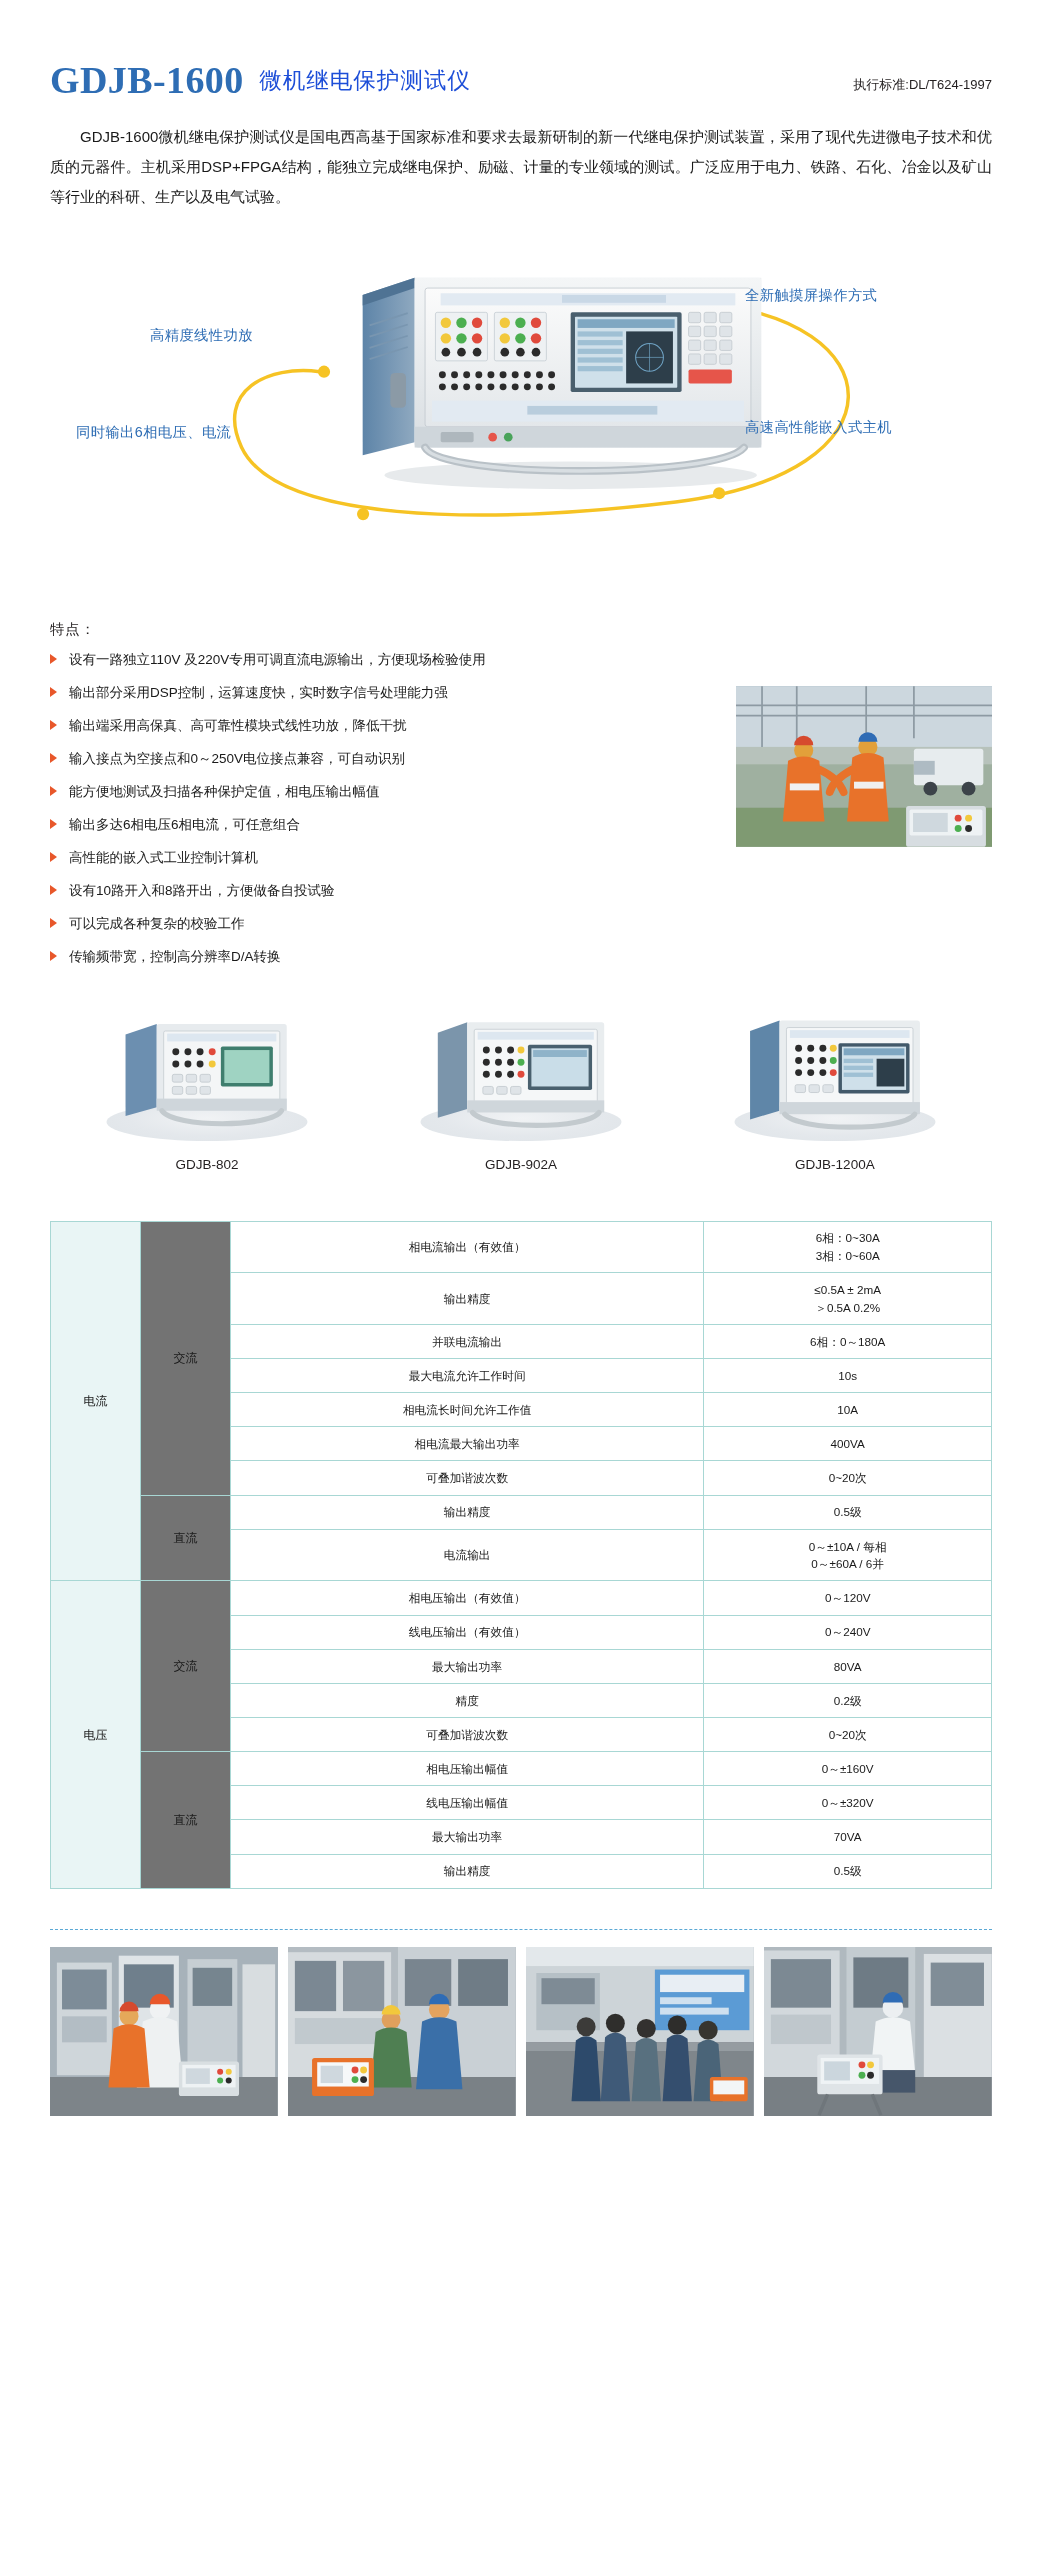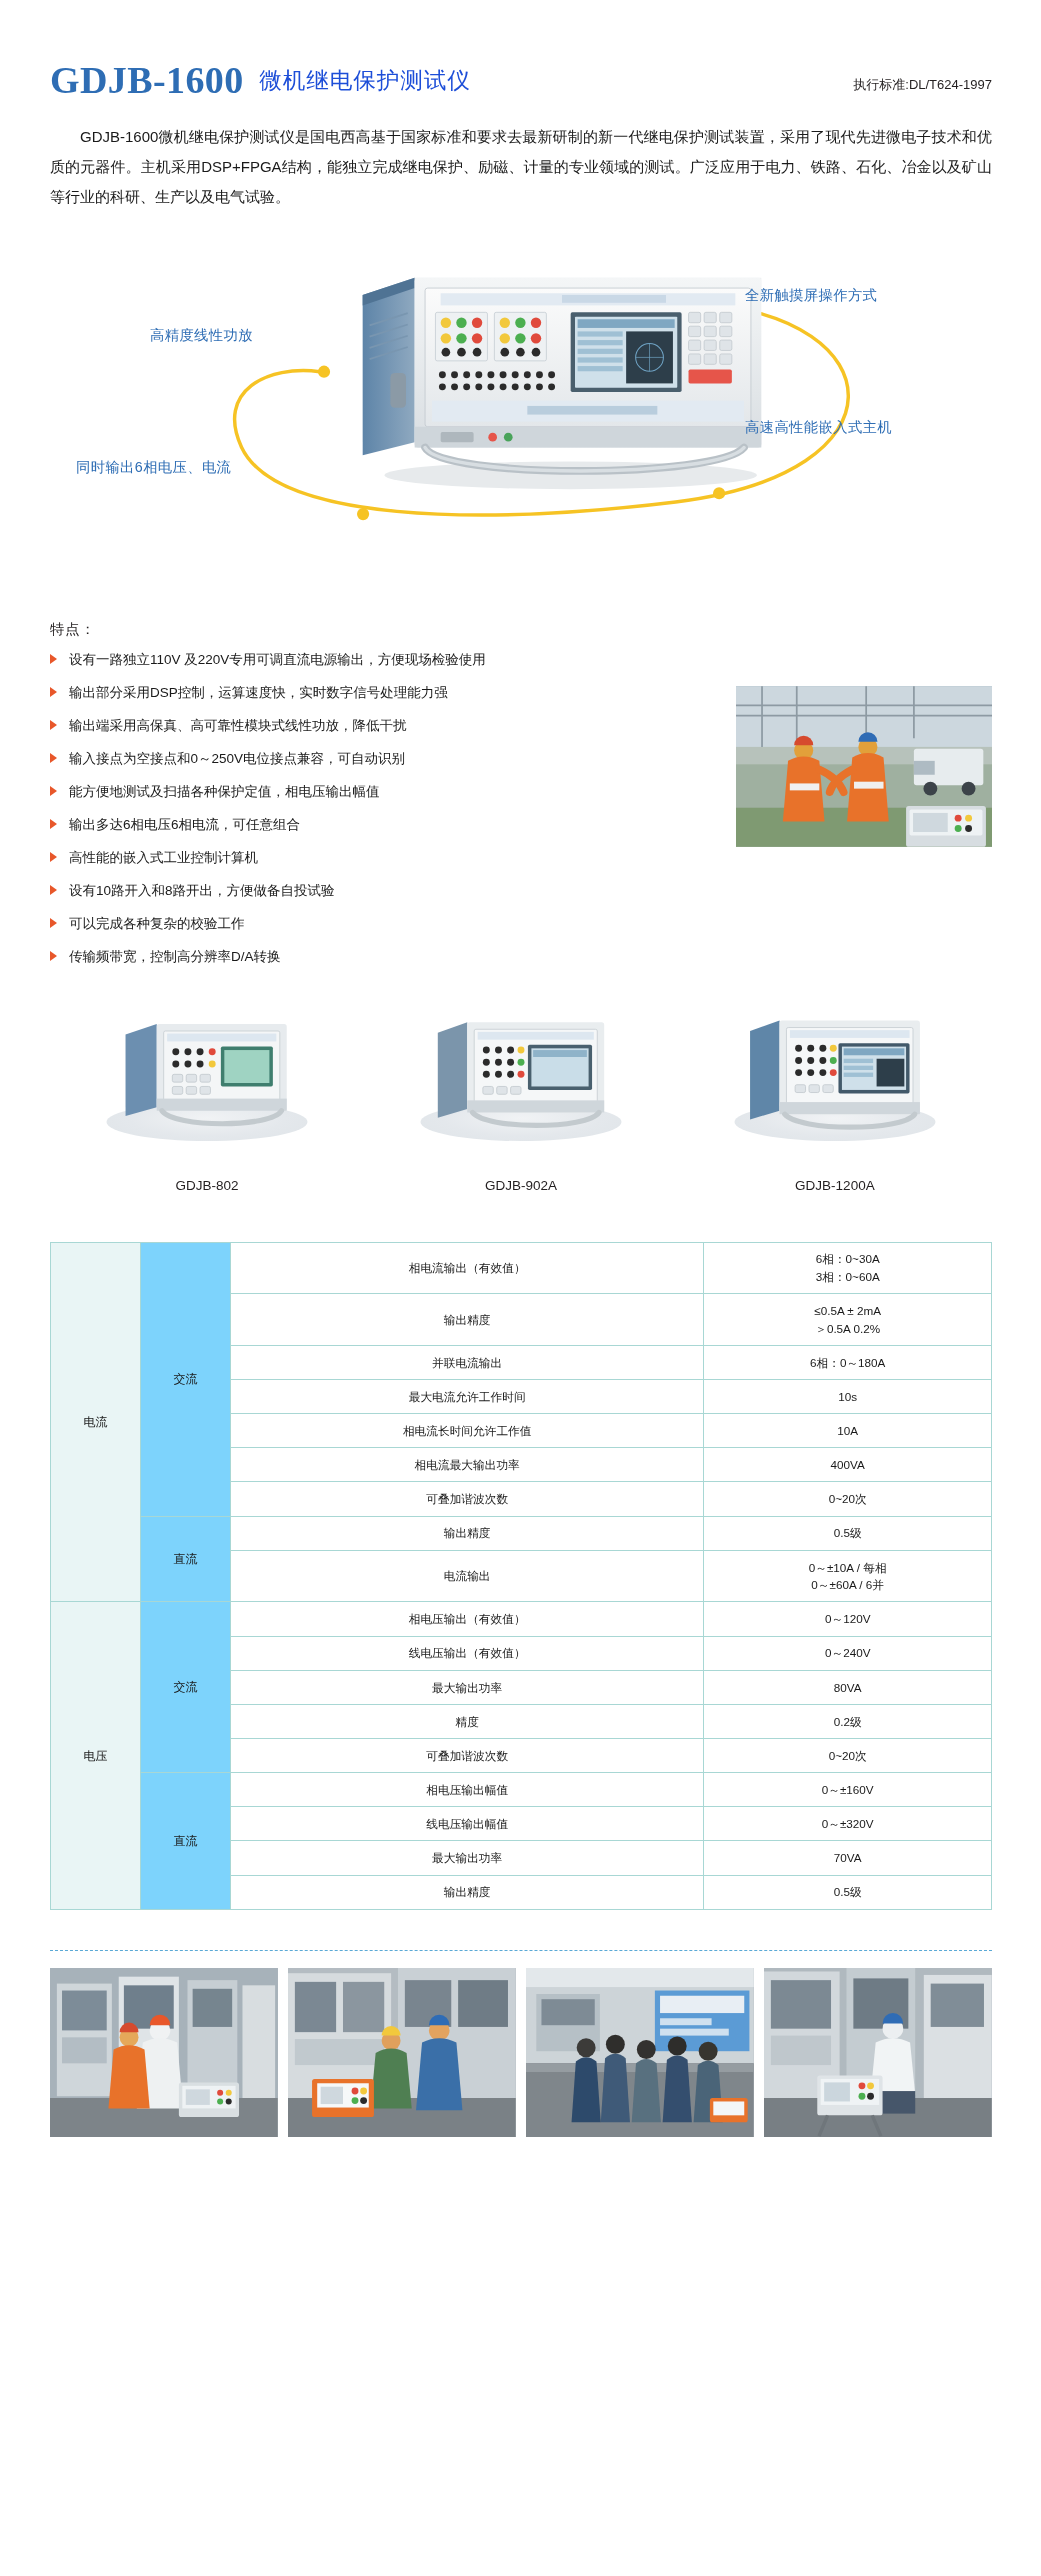--- a/index.html
+++ b/index.html
@@ -78,21 +78,21 @@
   .callout {
     position: absolute;
     font-size: 14.3px;
     color: #2e6db4;
     white-space: nowrap;
     letter-spacing: 0.4px;
   }
   .c1 { left: 695px; top: 52px; }
   .c2 { left: 695px; top: 184px; }
   .c3 { left: 100px; top: 92px; text-align: right; }
-  .c4 { left: 26px;  top: 224px; }
+  .c4 { left: 26px;  top: 189px; }
 
   
   .features-title {
     margin-top: 21px;
     font-size: 14.3px;
     color: #231f20;
     letter-spacing: 0.9px;
   }
   .features-wrap {
     position: relative;
@@ -151,21 +151,21 @@
     position: absolute;
     left: 50%;
     bottom: 0;
     transform: translateX(-50%);
     width: 201px;
     height: 38px;
     border-radius: 50%;
     background: radial-gradient(ellipse at 50% 40%, #f1f3f5 0%, #e4e8ec 55%, #dfe4e8 100%);
   }
   .trio .caption {
-    margin-top: 37px;
+    margin-top: 16px;
     font-size: 13.5px;
     color: #231f20;
   }
 
   
   .spec {
     margin-top: 49px;
     width: 100%;
     border-collapse: collapse;
     font-size: 11.7px;
@@ -178,21 +178,21 @@
     text-align: center;
     vertical-align: middle;
     line-height: 1.5;
   }
   .spec .grp {
     background: #e9f5f5;
     width: 61px;
     font-size: 12px;
   }
   .spec .sub {
-    background: #7dd3fc;
+    background: #737373;
     width: 61px;
     font-size: 12px;
   }
   .spec .nm { width: 321px; }
   .spec .vl { width: 195px; margin-left: 23px; }
 
   
   .divider {
     margin-top: 40px;
     border-top: 1.7px dashed #5aa9d6;

